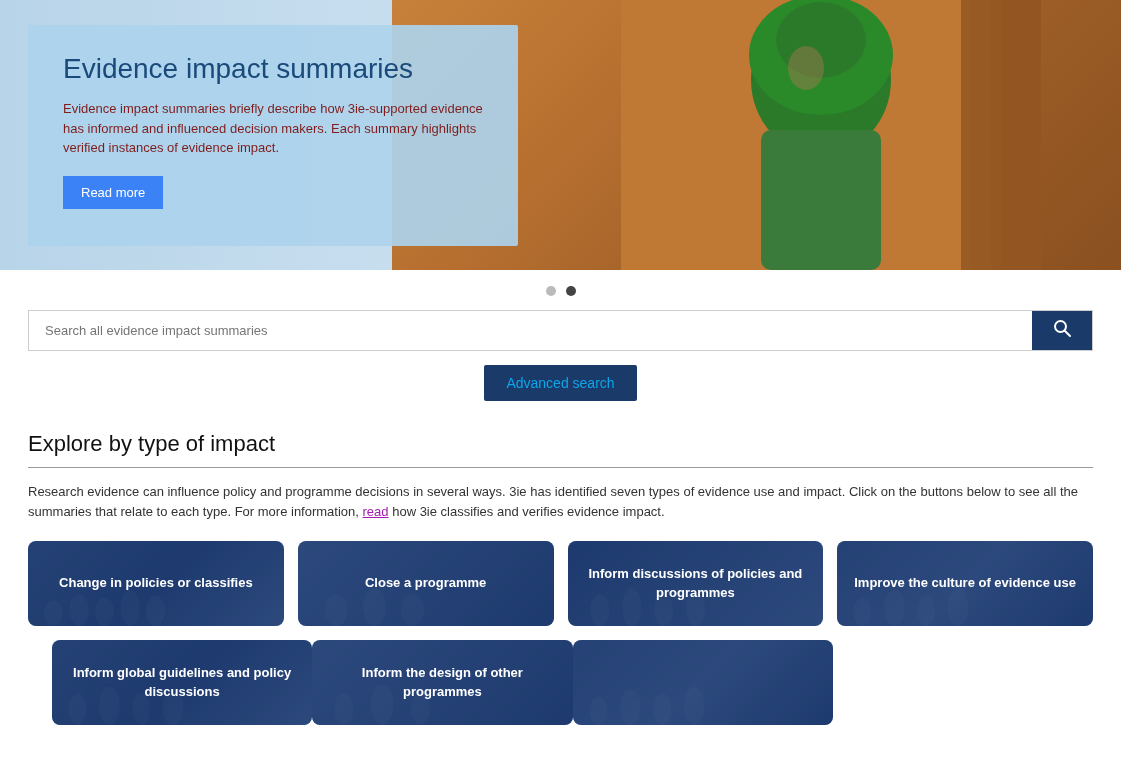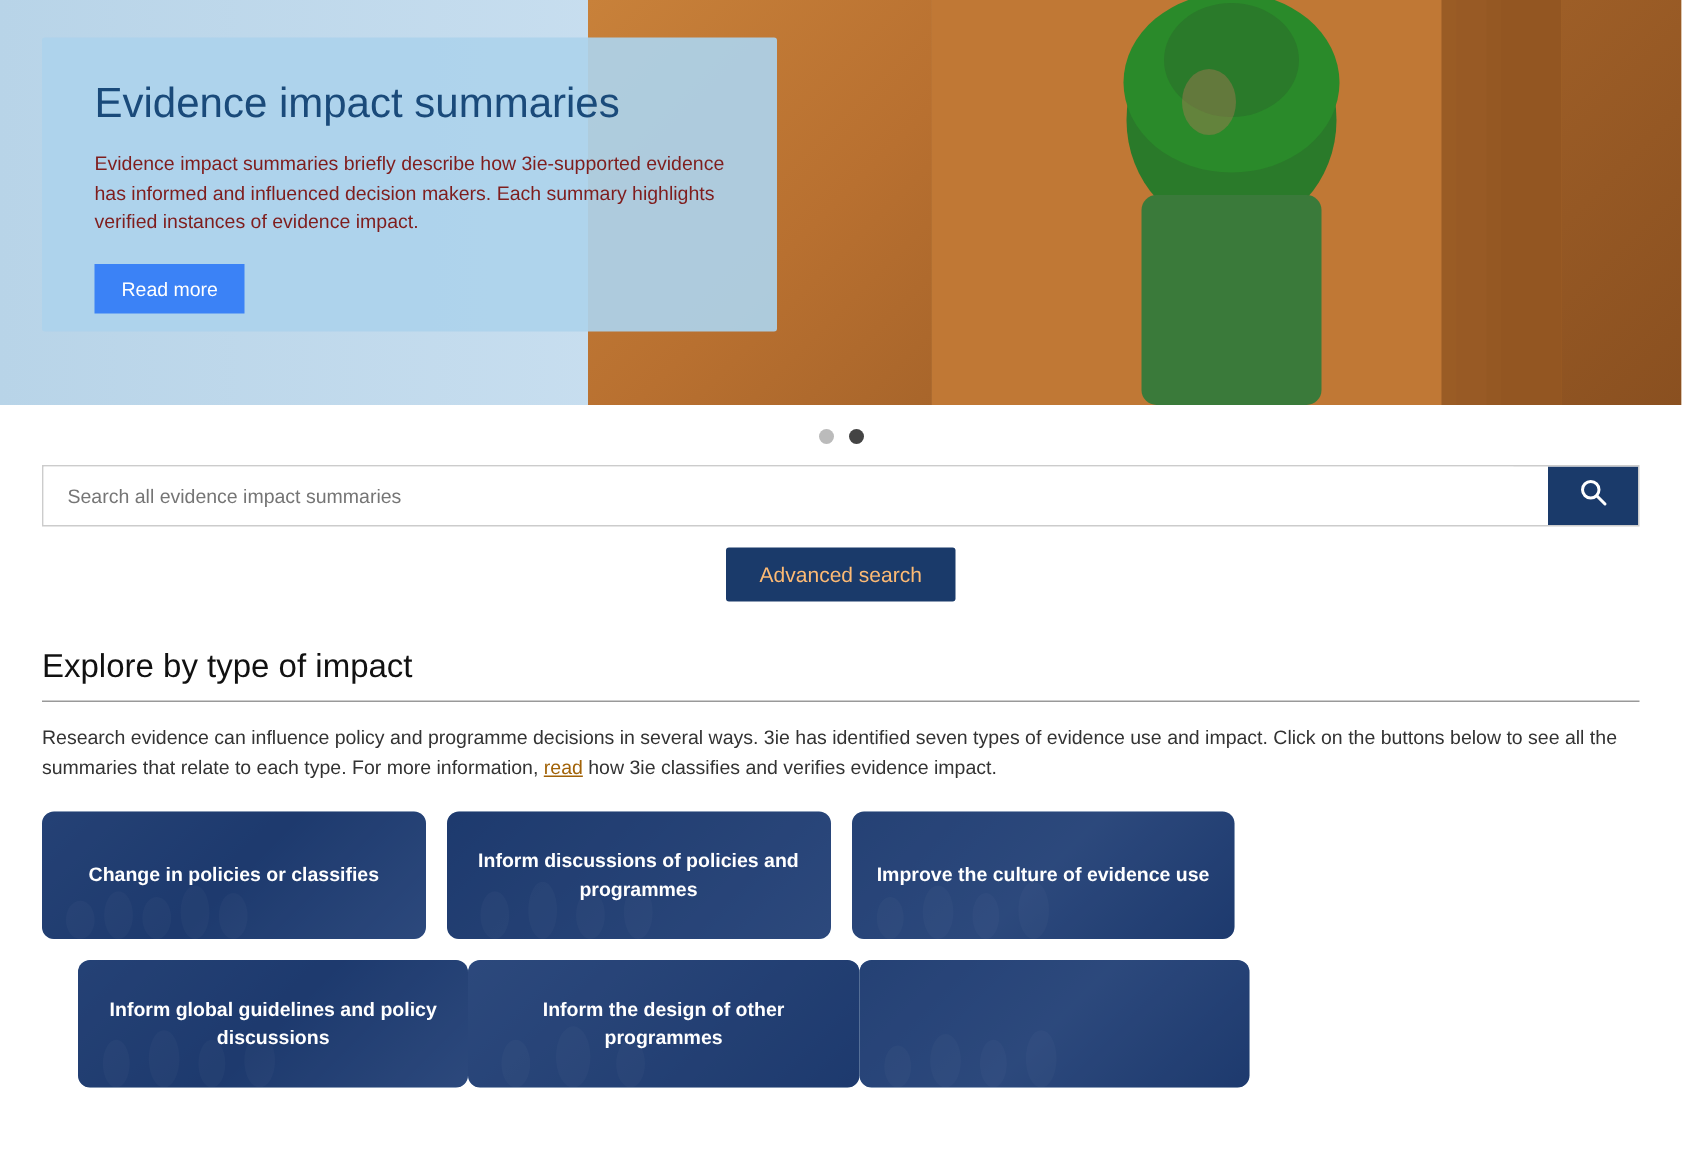--- a/index.html
+++ b/index.html
@@ -21,21 +21,21 @@
       height: 100%;
       background: linear-gradient(135deg, #c8813a 0%, #b87030 30%, #a06028 60%, #8a5020 100%);
     }
 
     .hero-text-box {
       position: absolute;
       left: 28px;
       top: 25px;
       width: 490px;
       background: rgba(173, 210, 235, 0.92);
-      padding: 28px 30px 12px 35px;
+      padding: 28px 30px 37px 35px;
       border-radius: 2px;
     }
     .hero-title {
       font-size: 28px;
       color: #1a4a7a;
       font-weight: 300;
       margin-bottom: 14px;
     }
     .hero-desc {
       font-size: 13px;
@@ -104,21 +104,21 @@
       font-size: 18px;
     }
     .advanced-search-wrap {
       display: flex;
       justify-content: center;
       margin-top: 14px;
       margin-bottom: 20px;
     }
     .advanced-search-btn {
       background: #1a3a6a;
-      color: #fdba74;
+      color: #0ea5e9;
       border: none;
       padding: 10px 22px;
       font-size: 14px;
       cursor: pointer;
       border-radius: 2px;
     }
 
     
     .explore-section {
       padding: 0 28px 20px;
@@ -133,21 +133,21 @@
       border: none;
       border-top: 1px solid #999;
       margin-bottom: 14px;
     }
     .explore-desc {
       font-size: 13px;
       color: #333;
       line-height: 1.5;
       margin-bottom: 20px;
     }
-    .explore-desc a { color: #a16207; }
+    .explore-desc a { color: #a21caf; }
 
     
     .impact-grid {
       display: grid;
       grid-template-columns: repeat(4, 1fr);
       gap: 14px;
       margin-bottom: 14px;
     }
     .impact-grid-bottom {
       display: grid;
@@ -276,20 +276,29 @@
         <ellipse cx="40" cy="60" rx="15" ry="20" fill="white" opacity="0.2"></ellipse>
         <ellipse cx="80" cy="55" rx="15" ry="25" fill="white" opacity="0.2"></ellipse>
         <ellipse cx="120" cy="58" rx="15" ry="22" fill="white" opacity="0.2"></ellipse>
         <ellipse cx="160" cy="52" rx="15" ry="28" fill="white" opacity="0.2"></ellipse>
         <ellipse cx="200" cy="56" rx="15" ry="24" fill="white" opacity="0.2"></ellipse>
       </svg>
       <div class="impact-card-overlay"></div>
       <span class="impact-card-label">Change in policies or classifies</span>
     </div>
 
+    <div class="impact-card card-close">
+      <svg class="card-people" viewBox="0 0 240 80" preserveAspectRatio="xMidYMax meet">
+        <ellipse cx="60" cy="55" rx="18" ry="25" fill="white" opacity="0.2"></ellipse>
+        <ellipse cx="120" cy="50" rx="18" ry="30" fill="white" opacity="0.2"></ellipse>
+        <ellipse cx="180" cy="55" rx="18" ry="25" fill="white" opacity="0.2"></ellipse>
+      </svg>
+      <div class="impact-card-overlay"></div>
+      <span class="impact-card-label">Close a programme</span>
+    </div>
 
     <div class="impact-card card-inform-disc">
       <svg class="card-people" viewBox="0 0 240 80" preserveAspectRatio="xMidYMax meet">
         <ellipse cx="50" cy="55" rx="15" ry="25" fill="white" opacity="0.2"></ellipse>
         <ellipse cx="100" cy="50" rx="15" ry="30" fill="white" opacity="0.2"></ellipse>
         <ellipse cx="150" cy="55" rx="15" ry="25" fill="white" opacity="0.2"></ellipse>
         <ellipse cx="200" cy="52" rx="15" ry="28" fill="white" opacity="0.2"></ellipse>
       </svg>
       <div class="impact-card-overlay"></div>
       <span class="impact-card-label">Inform discussions of policies and programmes</span>

